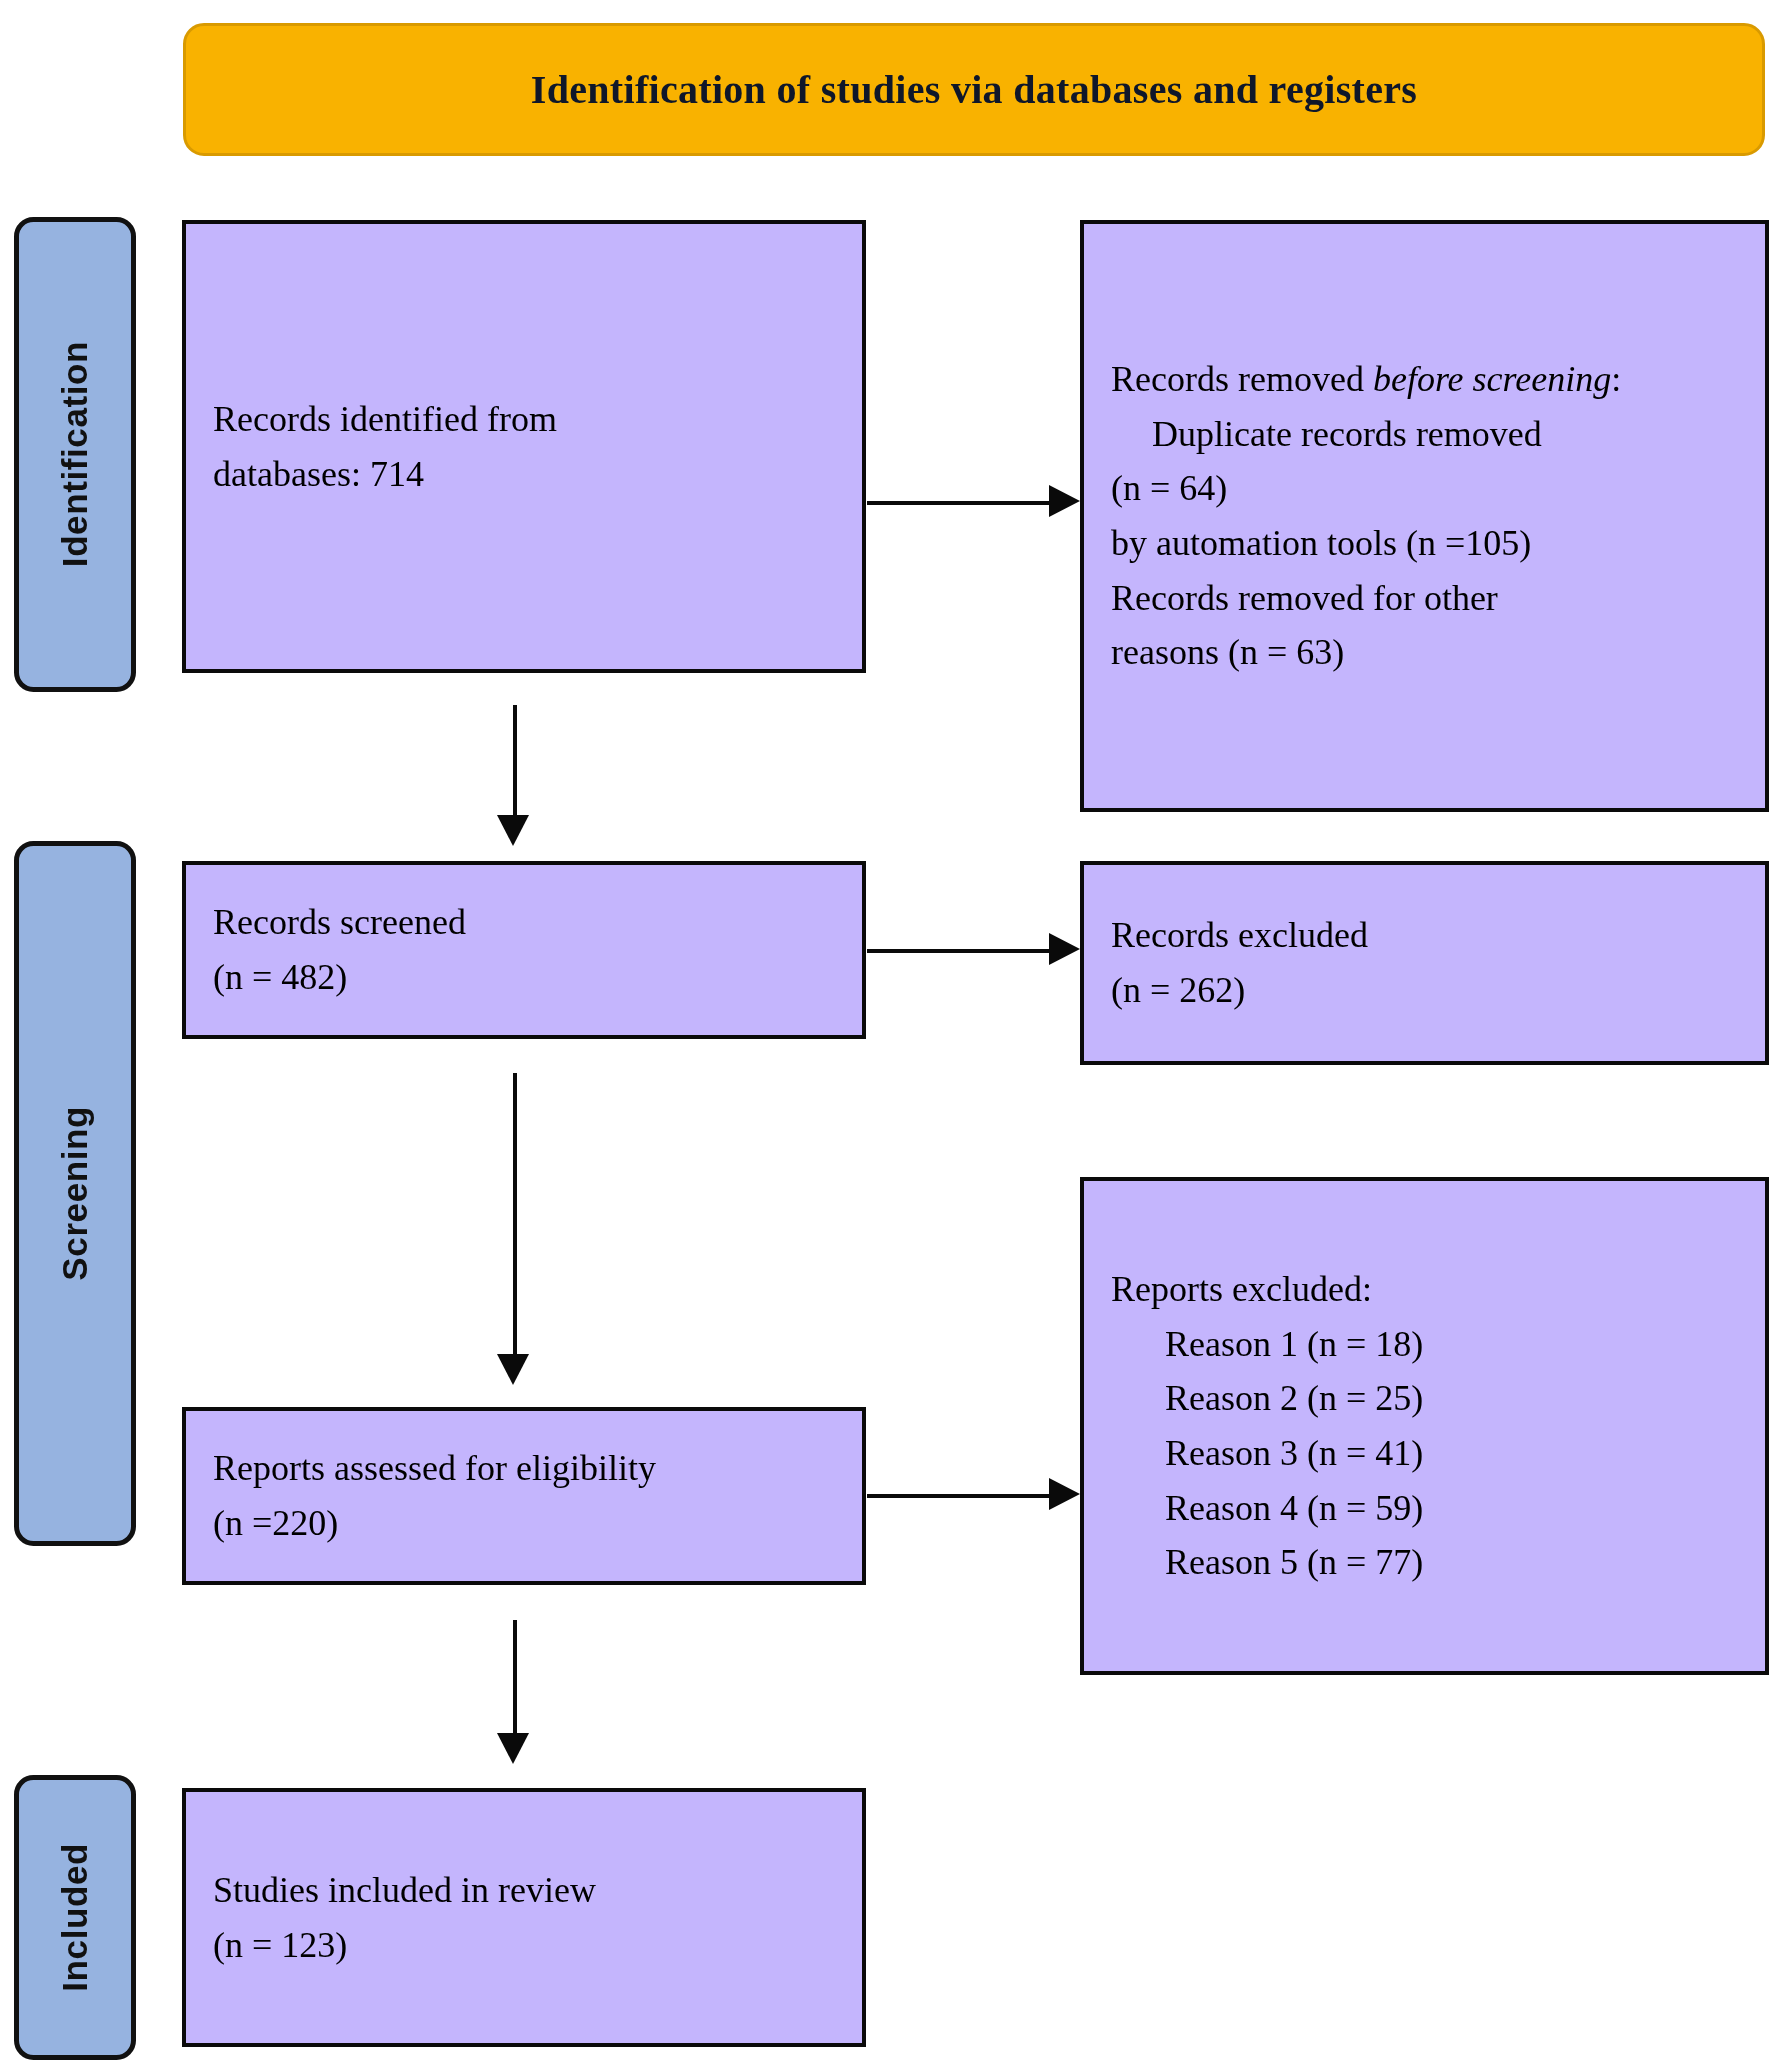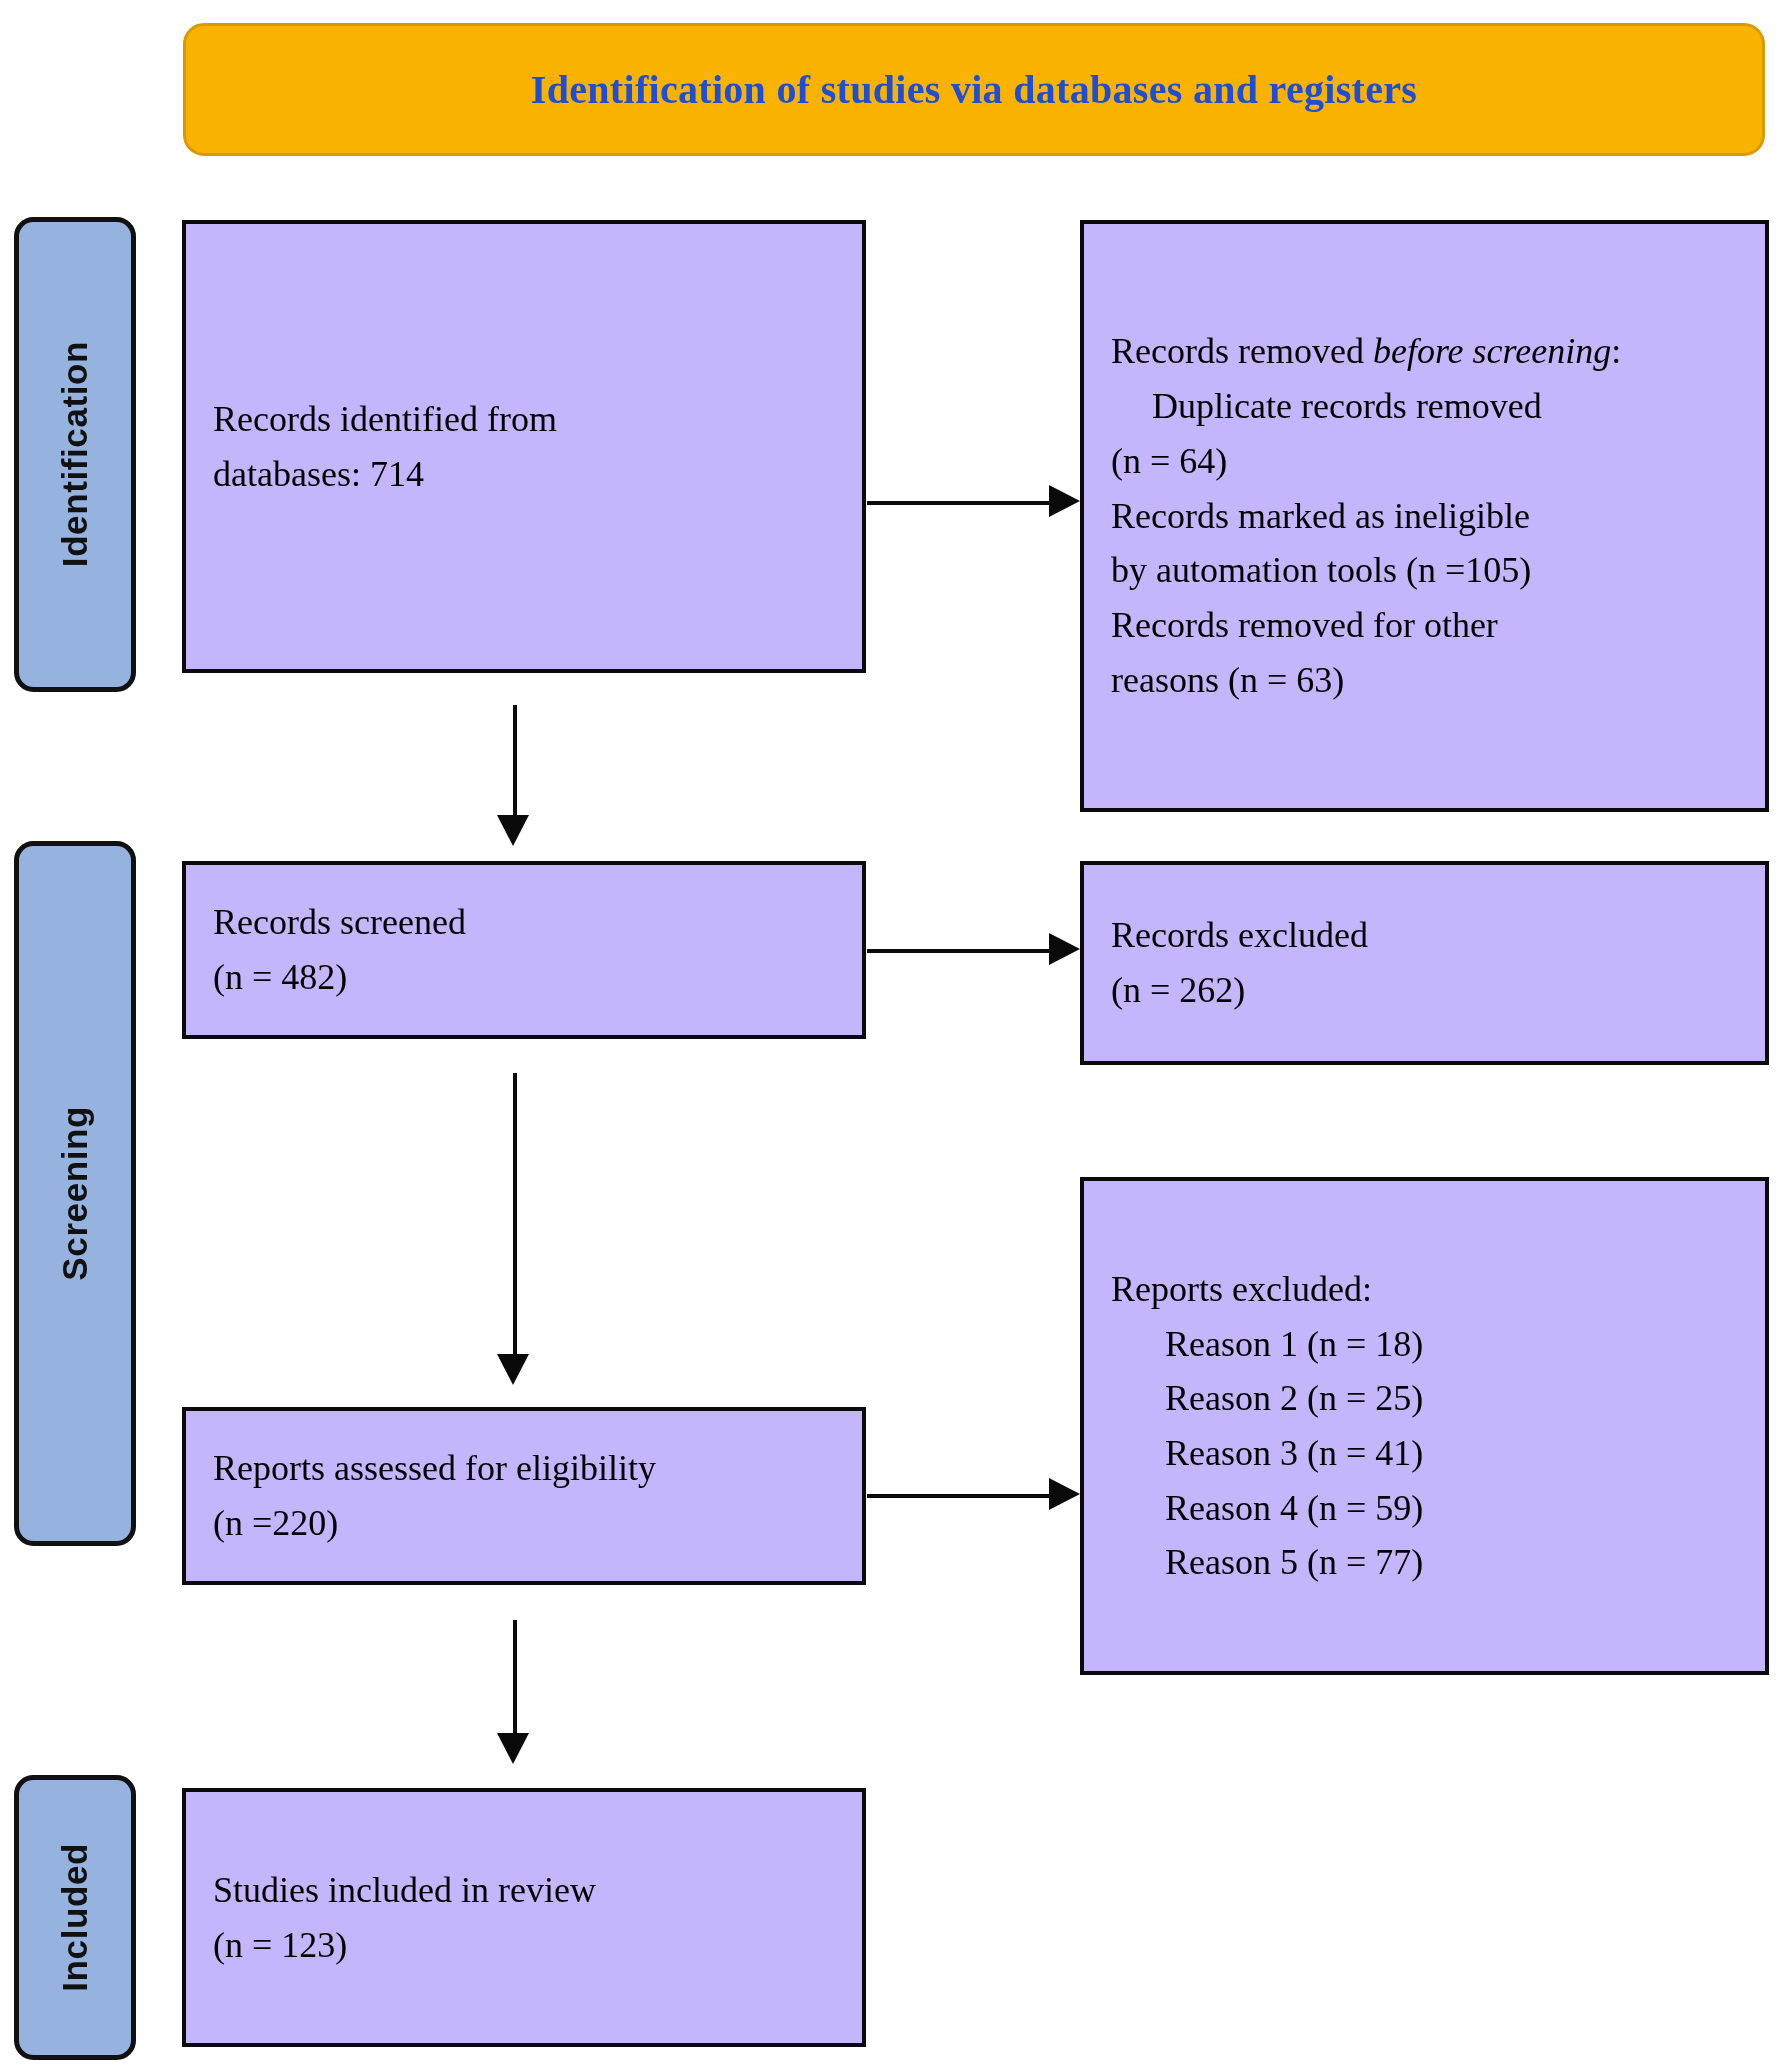--- a/index.html
+++ b/index.html
@@ -8,21 +8,21 @@
 
   
   .banner{
     position:absolute; left:183px; top:22.6px; width:1582px; height:133px;
     background:#F9B200; border:3.2px solid #D99A00; border-radius:21px;
     box-sizing:border-box;
     display:flex; align-items:center; justify-content:center;
   }
   .banner-text{
     font-family:"Liberation Serif",serif;
-    font-weight:bold; font-size:40px; color:#1d4ed8; letter-spacing:0.3px;
+    font-weight:bold; font-size:40px; color:#0f172a; letter-spacing:0.3px;
   }
 
   
   .stage{
     position:absolute; left:14.2px; width:122px;
     background:#96B3E0; border:5.8px solid #111111; border-radius:19.4px;
     box-sizing:border-box;
     display:flex; align-items:center; justify-content:center;
   }
   .stage-text{
@@ -127,21 +127,20 @@
 
 <div class="box" id="box-identified">
   <p class="justify">Records identified from</p>
   <p>databases: 714</p>
 </div>
 
 <div class="box" id="box-removed-before">
   <p><span>Records removed </span><span class="ital">before screening</span><span>:</span></p>
   <p class="hang justify">Duplicate records removed</p>
   <p>(n = 64)</p>
-  <p class="justify">Records marked as ineligible</p>
   <p>by automation tools (n =105)</p>
   <p class="justify">Records removed for other</p>
   <p>reasons (n = 63)</p>
 </div>
 
 <div class="box" id="box-screened">
   <p>Records screened</p>
   <p>(n = 482)</p>
 </div>
 

